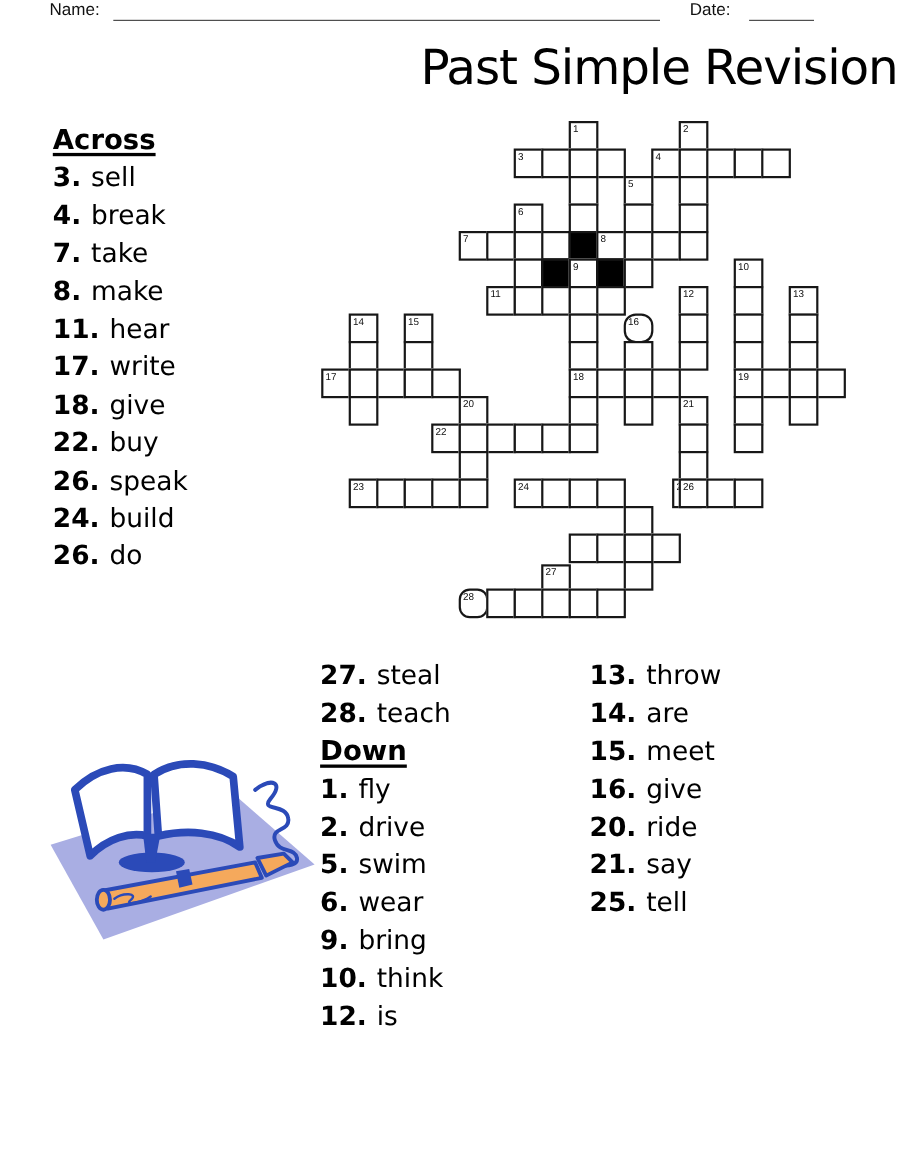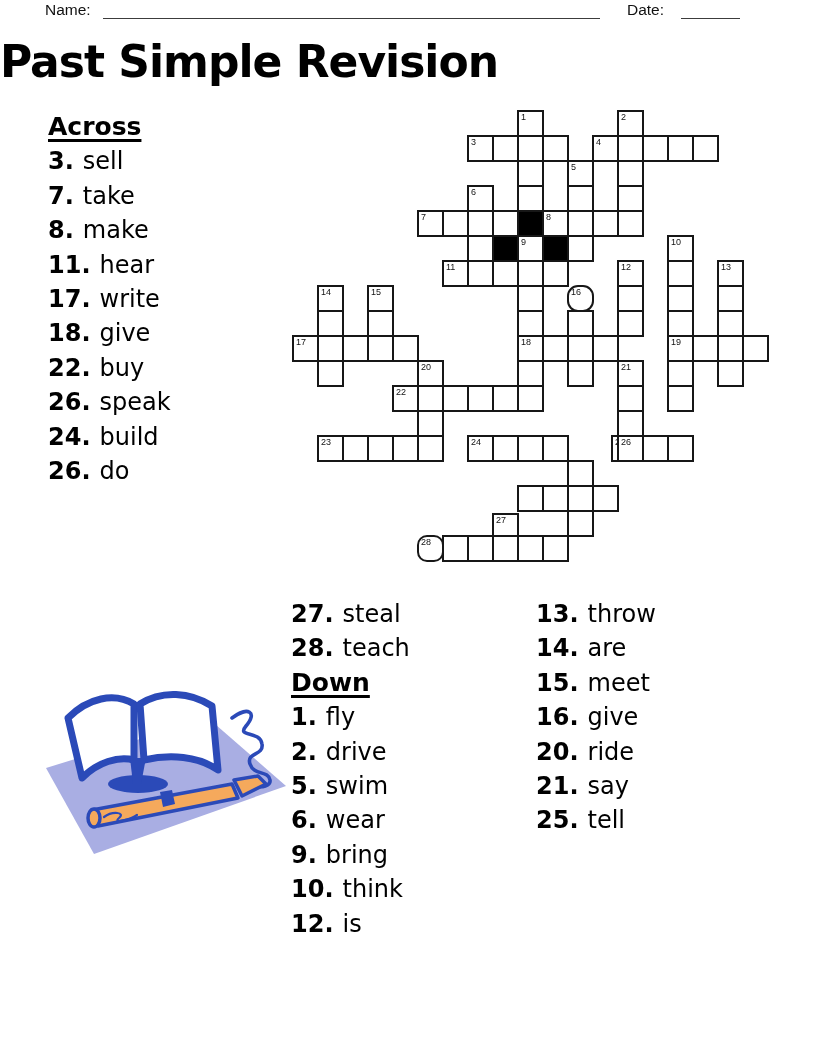--- a/index.html
+++ b/index.html
@@ -9,22 +9,22 @@
   }
   
   .hdr-label { position:absolute; top:1px; font:15.5px "Liberation Sans",sans-serif; color:#111; }
   .fill-line { position:absolute; top:0; height:18px; border-bottom:1.6px solid #3c3c3c; }
   #name-label { left:45px; }
   #name-line  { left:103px; width:497px; }
   #date-label { left:627px; }
   #date-line  { left:681px; width:59px; }
   
   .title {
-    position:absolute; top:36px; left:0; width:100%; text-align:left;
-    font-size:44px; font-weight:700; letter-spacing:-1px; color:#000;
+    position:absolute; top:36px; left:0; width:100%; text-align:right;
+    font-size:44px; font-weight:400; letter-spacing:-1px; color:#000;
   }
   
   .clue-col { position:absolute; line-height:34.4px; font-size:24px; white-space:nowrap; }
   #col-across { left:48px;  top:110px; }
   #col-mid    { left:291px; top:597px; }
   #col-right  { left:536px; top:597px; }
   .clue-header {
     font-weight:bold; font-size:25px;
     text-decoration:underline; text-decoration-thickness:2.5px; text-underline-offset:4px;
   }
@@ -58,20 +58,21 @@
   <span class="hdr-label" id="date-label">Date:</span>
   <span class="fill-line" id="date-line"></span>
 </div>
 
 <div class="title">Past Simple Revision</div>
 
 <div class="clue-col" id="col-across">
   <div class="clue-header">Across</div>
   <div>
       <div class="clue"><span class="num">3.</span><span>sell</span></div>
+      <div class="clue"><span class="num">4.</span><span>break</span></div>
       <div class="clue"><span class="num">7.</span><span>take</span></div>
       <div class="clue"><span class="num">8.</span><span>make</span></div>
       <div class="clue"><span class="num">11.</span><span>hear</span></div>
       <div class="clue"><span class="num">17.</span><span>write</span></div>
       <div class="clue"><span class="num">18.</span><span>give</span></div>
       <div class="clue"><span class="num">22.</span><span>buy</span></div>
       <div class="clue"><span class="num">26.</span><span>speak</span></div>
       <div class="clue"><span class="num">24.</span><span>build</span></div>
       <div class="clue"><span class="num">26.</span><span>do</span></div>
     </div>

